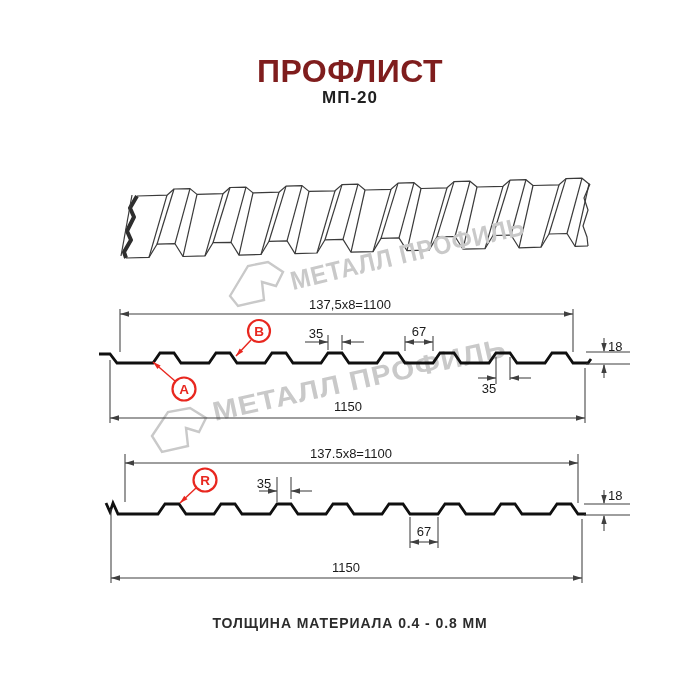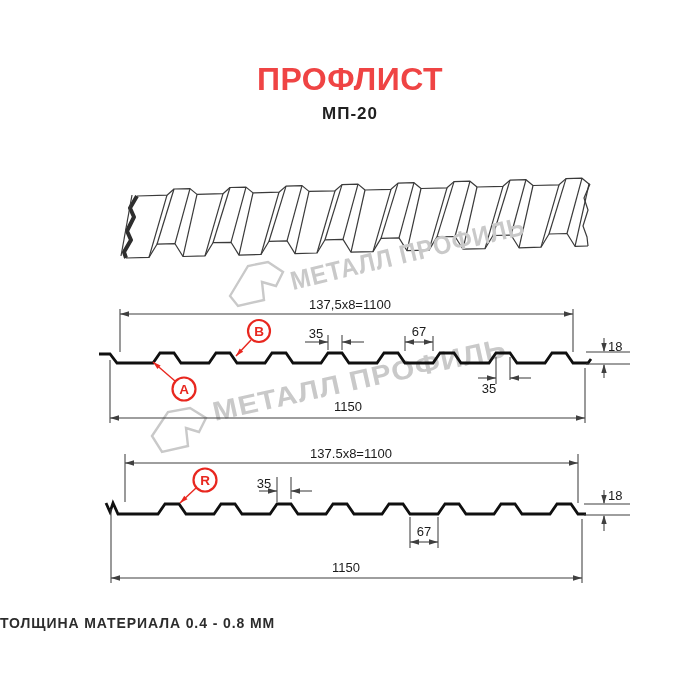--- a/index.html
+++ b/index.html
@@ -7,23 +7,23 @@
     --line:#3f3f3f;
     --profile:#101010;
     --wm:#c9c9c9;
   }
   html,body{margin:0;padding:0;background:#fff;}
   .page{
     position:relative;width:700px;height:700px;background:#ffffff;
     font-family:"Liberation Sans",sans-serif;overflow:hidden;
   }
   header{position:absolute;top:54px;left:0;width:700px;text-align:center;}
-  h1{margin:8px;font-size:32px;line-height:34px;font-weight:bold;color:#ef4444;letter-spacing:0.5px;}
+  h1{margin:0;font-size:32px;line-height:34px;font-weight:bold;color:#7f1d1d;letter-spacing:0.5px;}
   .subtitle{font-size:17px;font-weight:bold;color:#202020;letter-spacing:1px;}
-  footer{position:absolute;top:615px;left:0;width:700px;text-align:left;}
+  footer{position:absolute;top:615px;left:0;width:700px;text-align:center;}
   .footnote{font-size:14px;font-weight:bold;letter-spacing:0.9px;color:#2c2c2c;}
   svg.draw{position:absolute;left:0;top:0;}
   .iso{stroke:#3a3a3a;stroke-width:1.2;fill:none;stroke-linejoin:round;}
   .isocut{stroke:#2e2e2e;stroke-width:4;fill:none;stroke-linejoin:round;}
   .profile{stroke:var(--profile);stroke-width:2.8;fill:none;stroke-linejoin:miter;}
   .dl{stroke:var(--line);stroke-width:1.05;fill:none;}
   .ah{fill:var(--line);stroke:none;}
   .ahr{fill:var(--red);stroke:none;}
   .redline{stroke:var(--red);stroke-width:1.4;fill:none;}
   .mcirc{stroke:var(--red);stroke-width:2.2;fill:none;}

